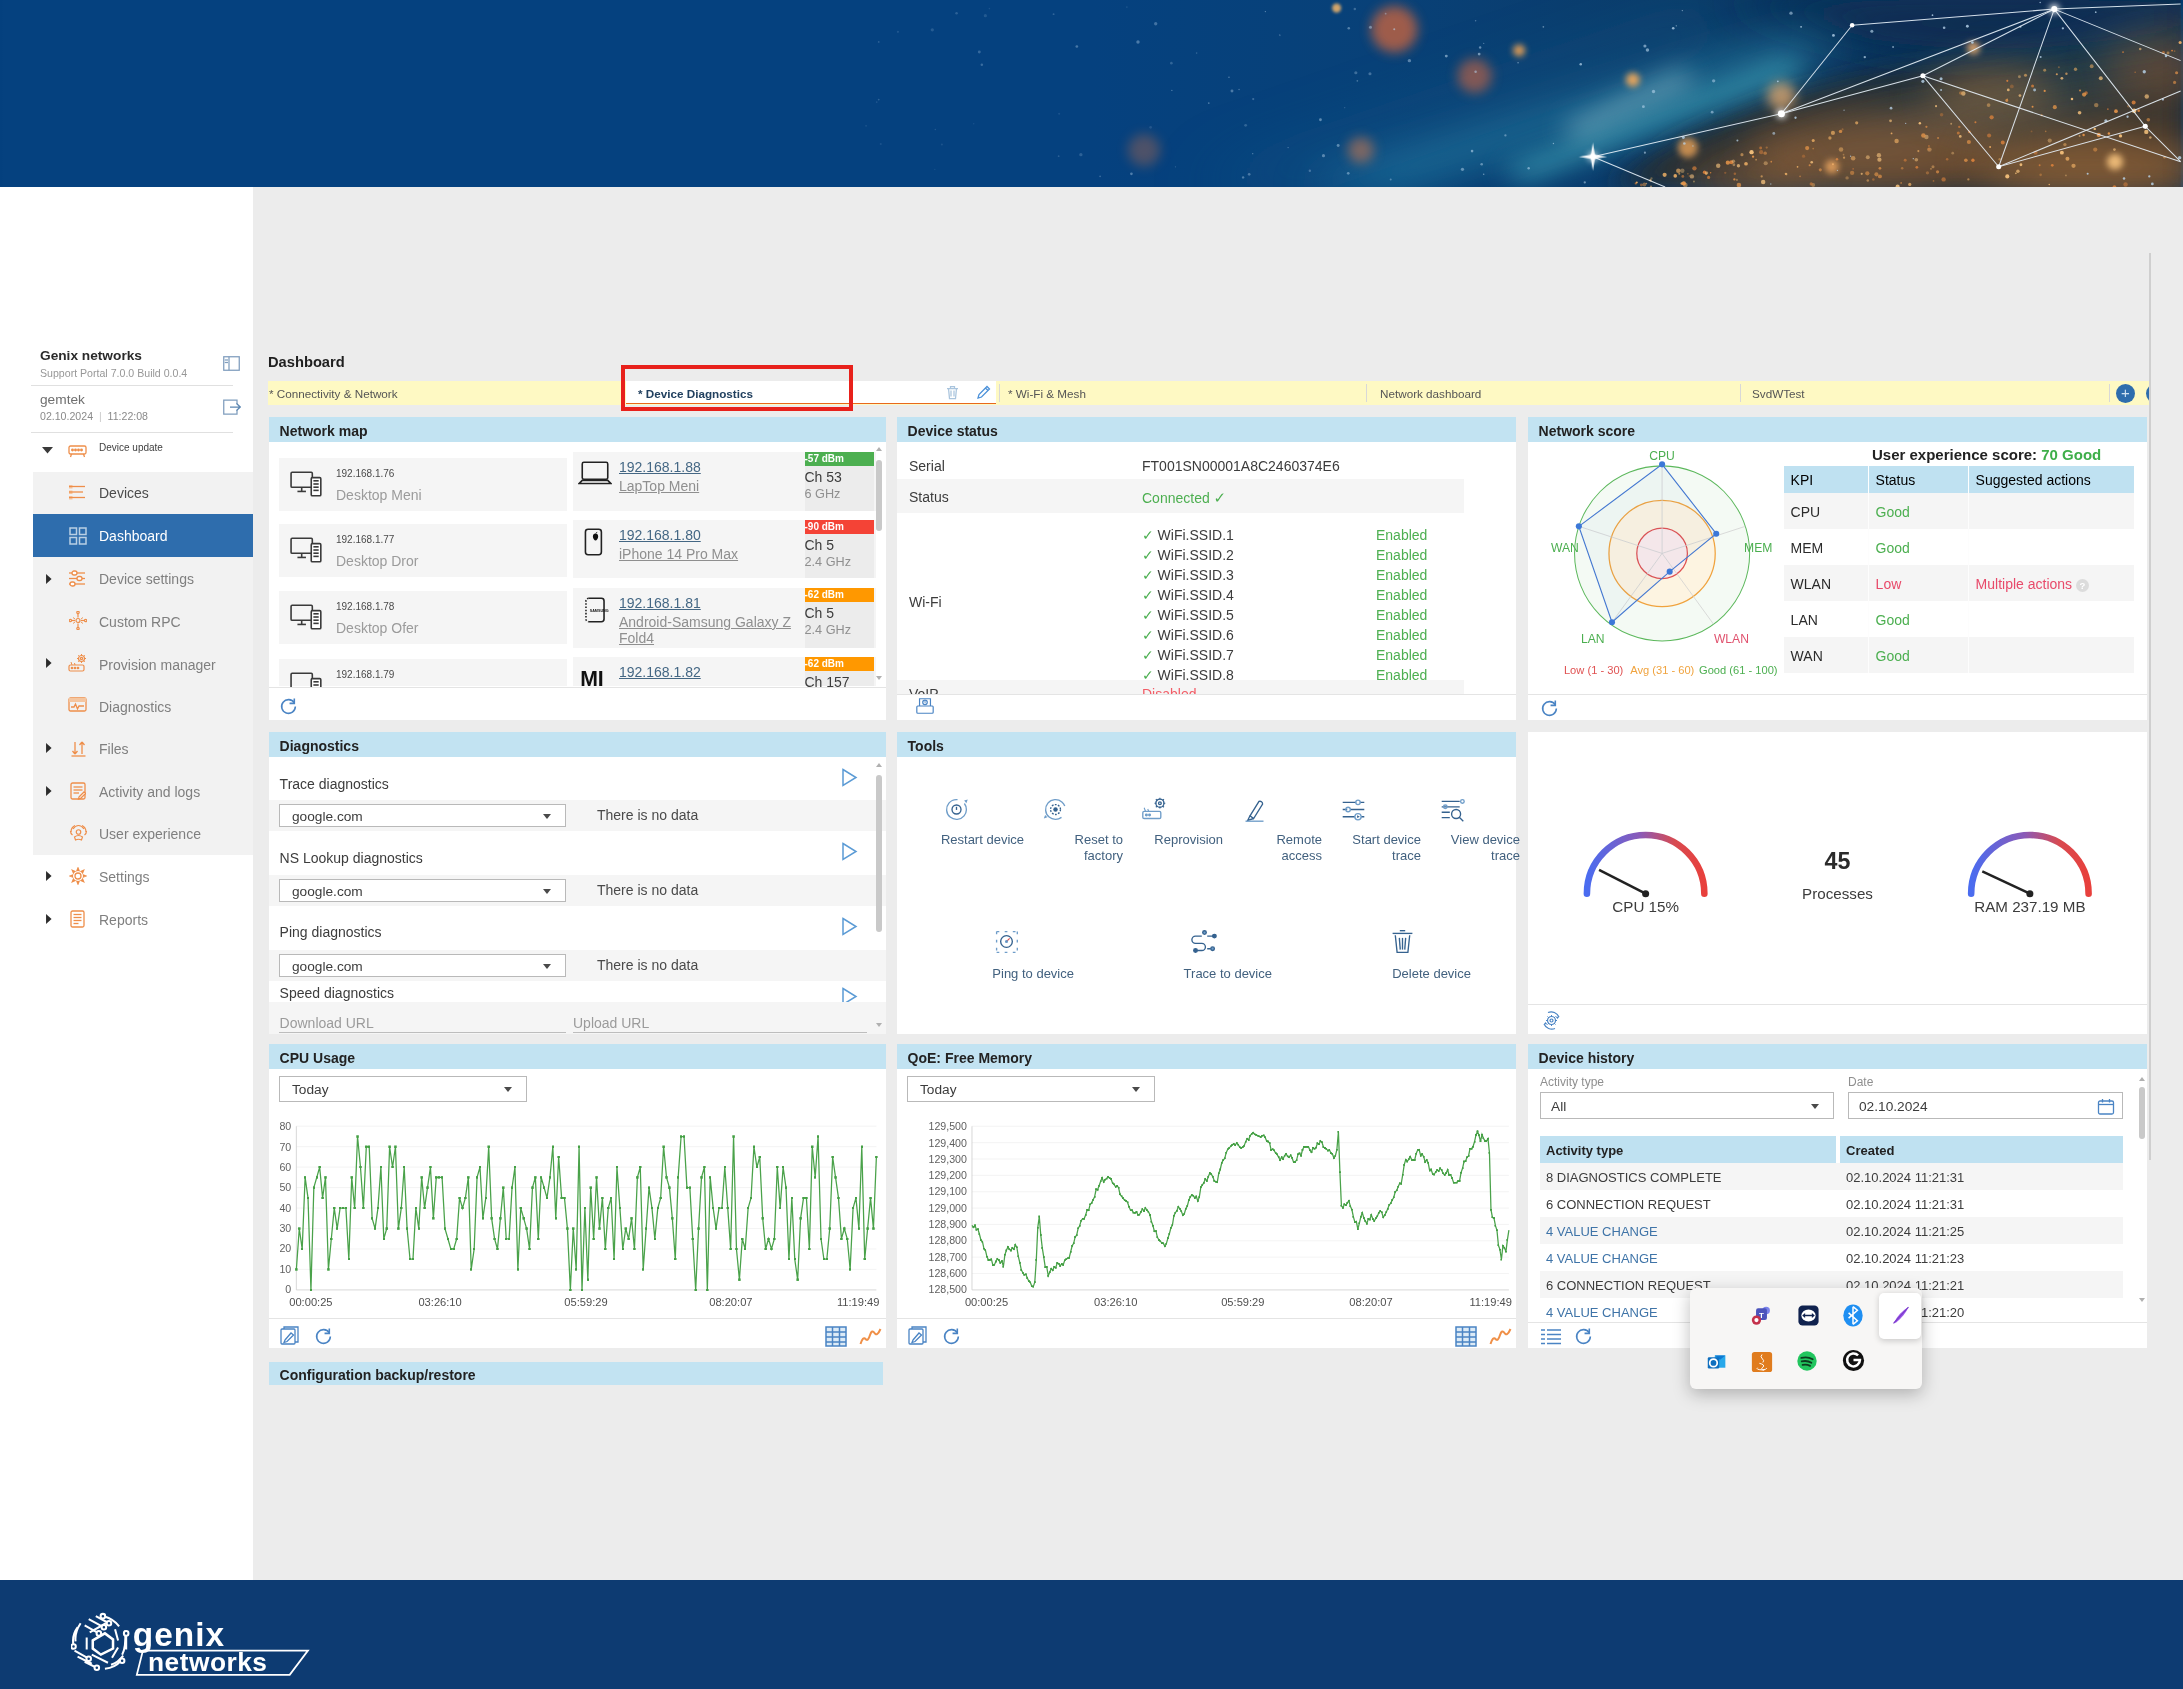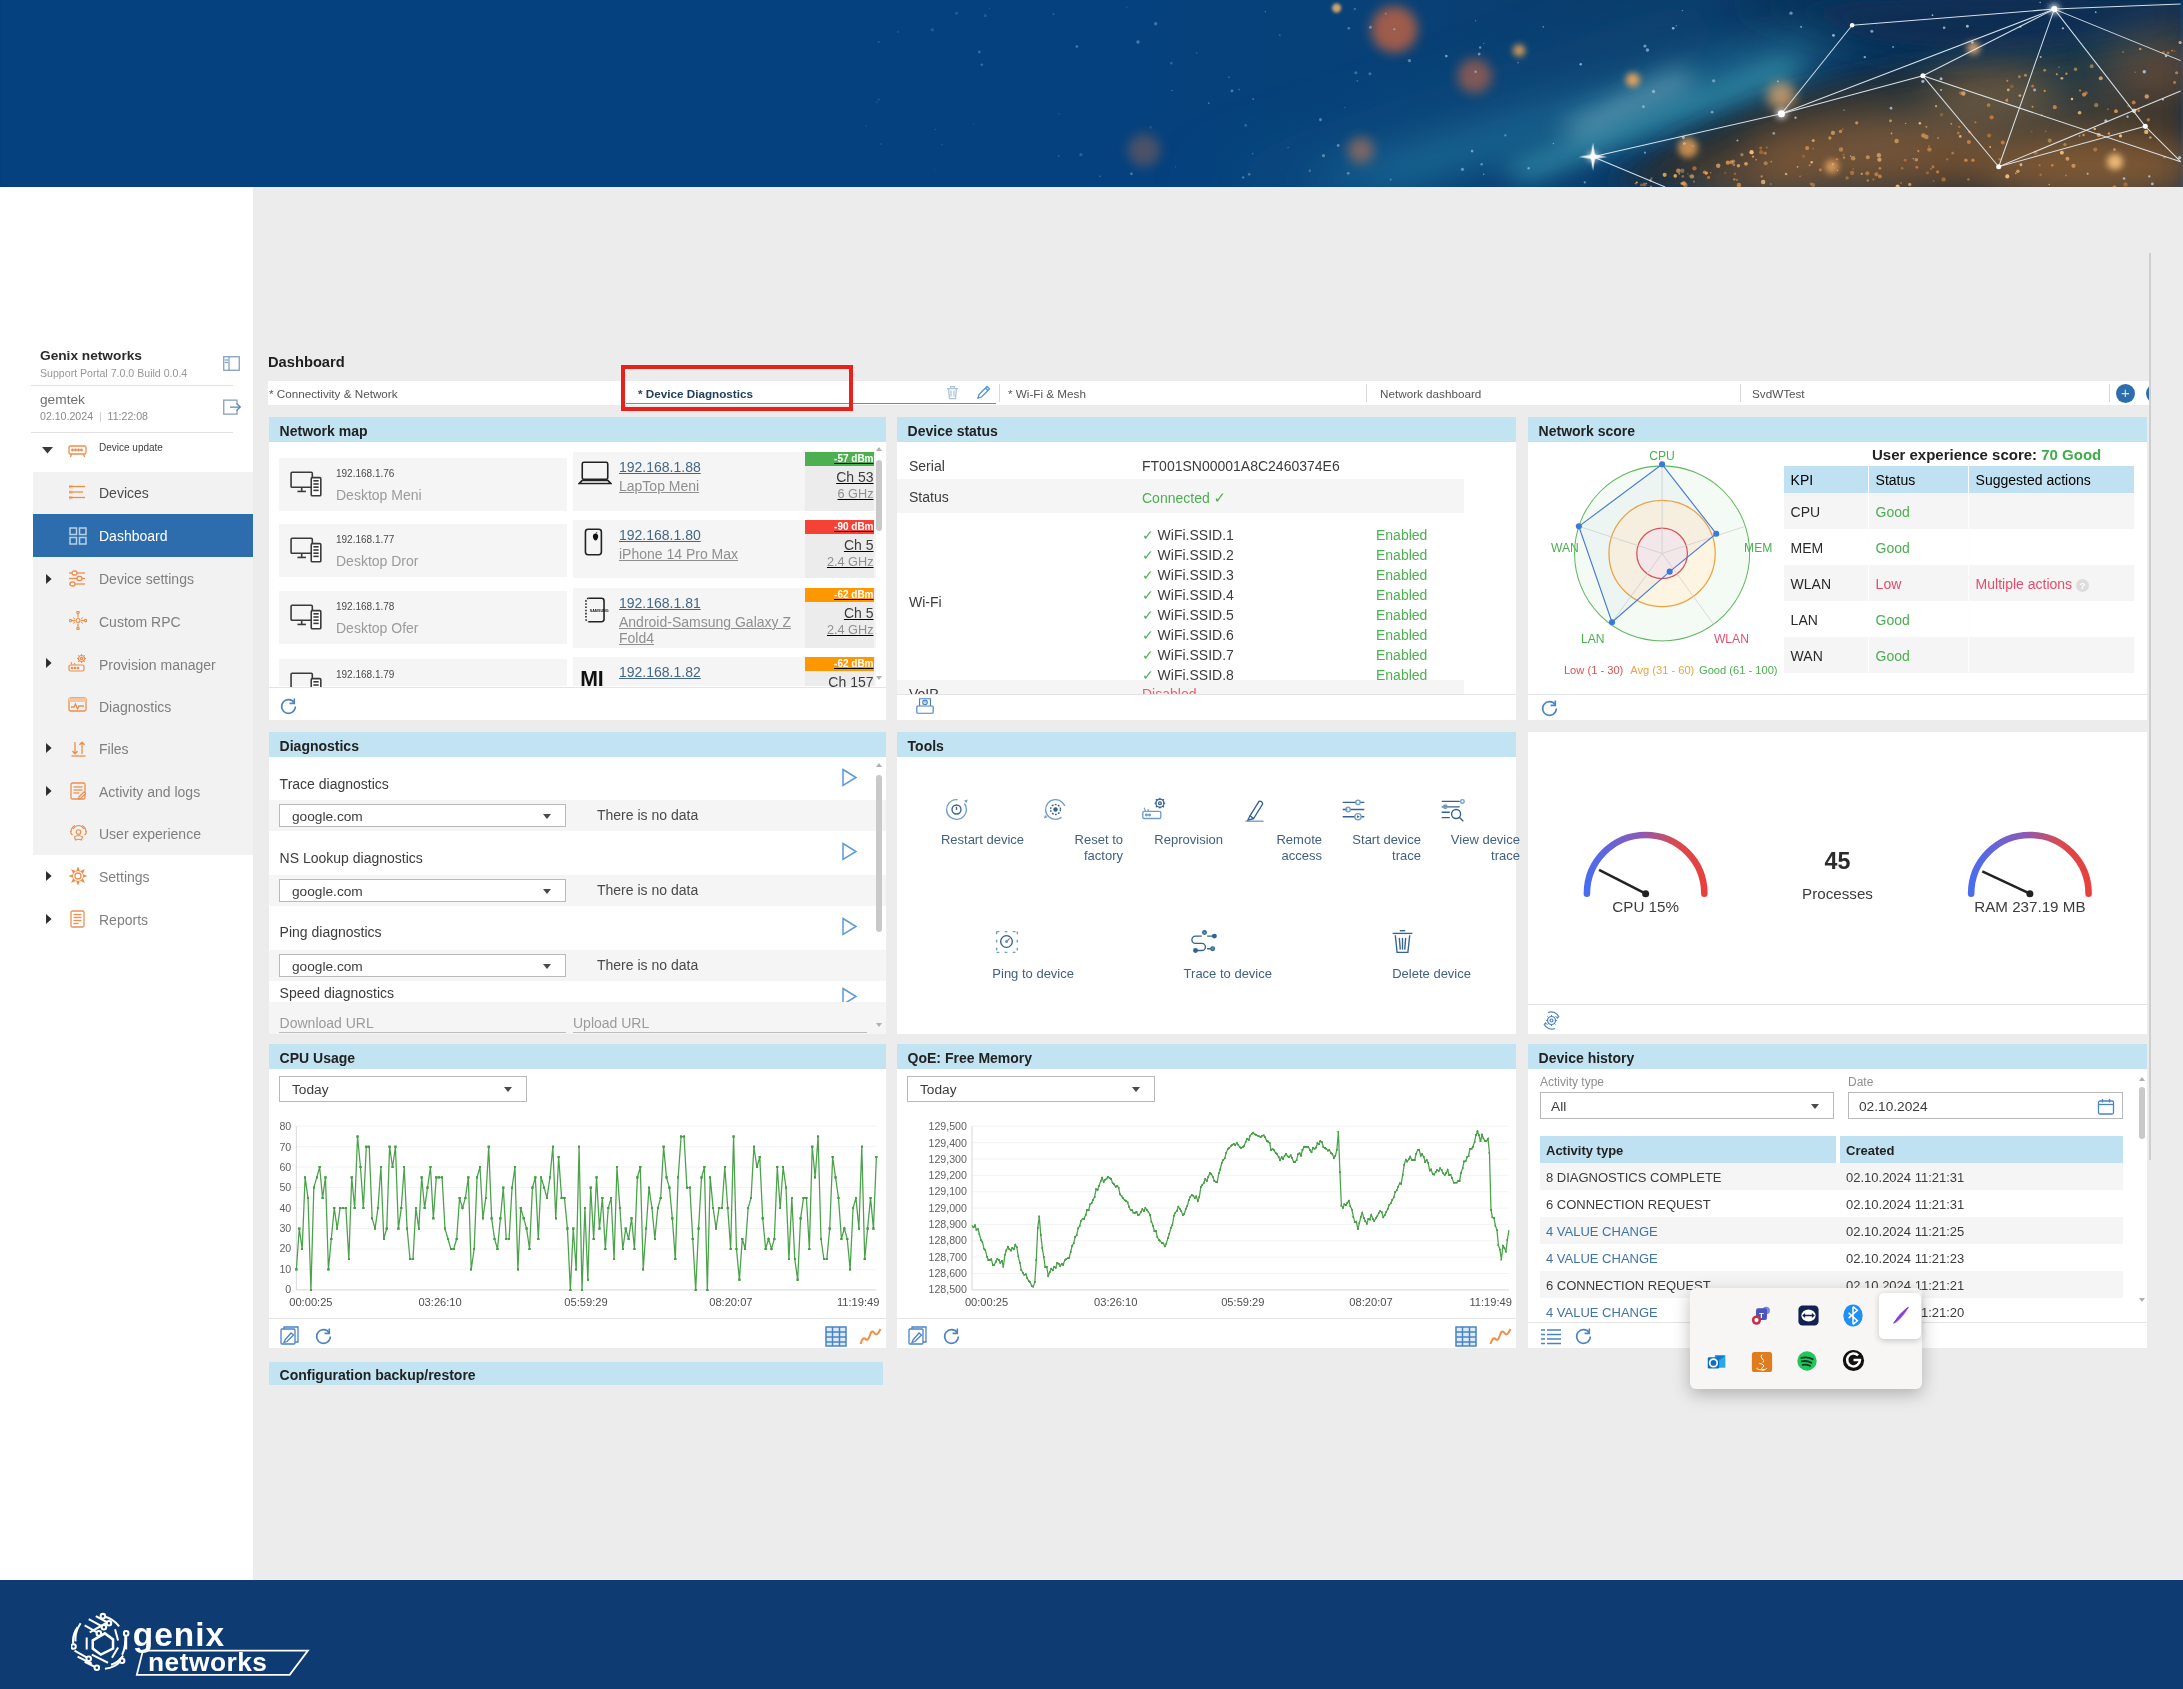--- a/index.html
+++ b/index.html
@@ -20,21 +20,21 @@
 h1.title { position:absolute; left:15px; top:167px; font-size:14.7px; color:#1f1f1f; font-weight:bold; }
 
 .dcard { position:absolute; width:288px; height:53px; background:#f5f5f5; }
 .dicon { position:absolute; left:11px; top:12px; width:34px; height:28px; }
 .ip1 { position:absolute; left:57px; top:10px; font-size:10px; color:#4a4a4a; }
 .ip2 { position:absolute; left:57px; top:29px; font-size:14px; color:#9b9b9b; }
 .rcard { position:absolute; width:303px; background:#f5f5f5; }
 .ricon { position:absolute; left:5px; top:8px; width:34px; height:28px; }
 .lnk1 { position:absolute; left:46px; top:7px; font-size:14px; color:#446784; text-decoration:underline; }
 .lnk2 { position:absolute; left:46px; top:26px; font-size:14px; color:#8f8f8f; text-decoration:underline; }
-.sig { position:absolute; right:2.5px; top:0; width:69px; height:100%; background:#ececec; text-align:right;text-decoration:underline; }
+.sig { position:absolute; right:2.5px; top:0; width:69px; height:100%; background:#ececec; text-align:left; }
 .badge { height:14px; line-height:14px; color:#fff; font-size:10px; font-weight:bold; }
 .ch { font-size:14px; color:#3c3c3c; margin-top:3px; }
 .gh { font-size:12.7px; color:#8f8f8f; margin-top:2px; }
 .refr { width:19px; height:19px; }
 .play { position:absolute; width:17px; height:19px; }
 .sel { position:absolute; background:#fff; border:1px solid #b9b9b9; font-size:13.7px; color:#3c3c3c; }
 .sel span { position:absolute; left:12px; top:50%; transform:translateY(-50%); }
 .sel .car { position:absolute; right:14px; top:50%; margin-top:-2px; width:0; height:0; border-left:4px solid transparent; border-right:4px solid transparent; border-top:5px solid #4a4a4a; }
 .nodata { position:absolute; font-size:14px; color:#4a4a4a; }
 .dlabel { position:absolute; font-size:14px; color:#3c3c3c; }
@@ -633,21 +633,21 @@
     <line x1="7" y1="9" x2="23" y2="9"></line>
       <line x1="7" y1="15" x2="23" y2="15"></line>
       <line x1="7" y1="21" x2="23" y2="21"></line>
       <line x1="7" y1="27" x2="17" y2="27"></line>
   </svg>
   <div class="abs" style="left:99px; top:725px; font-size:14px; color:#7f7f7f;">Reports</div>
 </div>
 <div id="content">
   <h1 class="title">Dashboard</h1>
 
-  <div class="abs" id="tabbar" style="left:15px; top:194px; width:1881px; height:24px; background:#ffffff; overflow:hidden;">
+  <div class="abs" id="tabbar" style="left:15px; top:194px; width:1881px; height:24px; background:#fef9c3; overflow:hidden;">
     <div class="abs" style="left:1px; top:5.6px; font-size:11.7px; color:#555;">* Connectivity &amp; Network</div>
     <div class="abs" style="left:358px; top:0; width:370px; height:23px; background:#fff; border-bottom:1.5px solid #e8681c;">
       <div class="abs" style="left:12px; top:5.6px; font-size:11.7px; color:#21405f; font-weight:bold;">* Device Diagnostics</div>
       <svg class="abs" style="left:320px; top:3.5px; width:13px; height:15px;" viewBox="0 0 26 30" fill="none" stroke="#a9c4dd" stroke-width="2.5">
           <path d="M2,7 h22 M9,7 V3 h8 v4 M5,7 l2,20 h12 l2,-20 M10,11 v12 M16,11 v12"></path>
         </svg>
       <svg class="abs" style="left:350px; top:3.5px; width:15px; height:15px;" viewBox="0 0 30 30" fill="none" stroke="#4a90d9" stroke-width="2.5">
           <path d="M4,26 l2,-7 L22,3 l5,5 L11,24 Z M19,6 l5,5"></path>
         </svg>
     </div>

